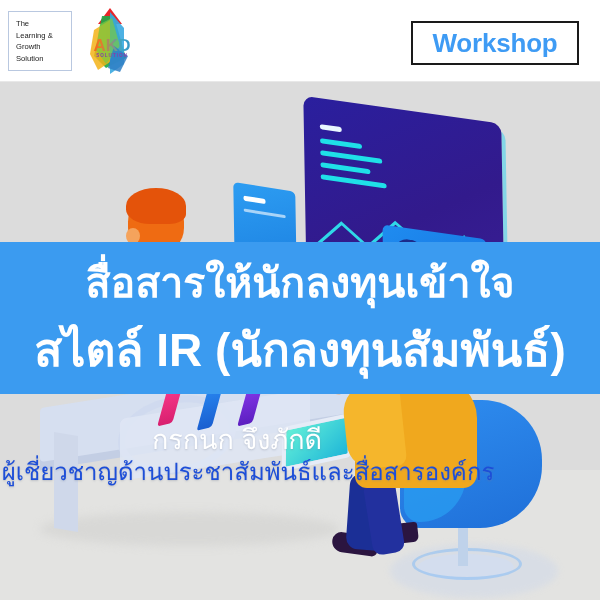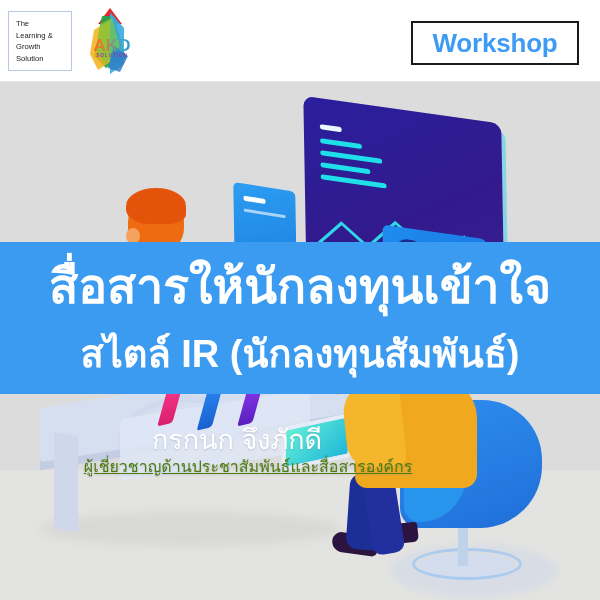--- a/index.html
+++ b/index.html
@@ -279,43 +279,42 @@
     background:#3b9bf0;
     z-index:30;
     display:flex; flex-direction:column; align-items:center; justify-content:center;
   }
   .title-line{
     color:#ffffff; font-weight:700; text-align:center;
     font-family:"Liberation Sans","DejaVu Sans",sans-serif;
     line-height:1.18;
     white-space:nowrap;
   }
-  #title-line-1{ font-size:48px; }
-  #title-line-2{ font-size:38px; margin-top:16px; }
+  #title-line-1{ font-size:41px; }
+  #title-line-2{ font-size:46px; margin-top:16px; }
 
   
   #speaker-block{
     position:absolute; left:0; top:424px; width:496px;
     text-align:center;
     z-index:32;
     pointer-events:none;
   }
   #speaker-name{
     font-size:27px; font-weight:400; color:#ffffff;
     font-family:"Liberation Sans","DejaVu Sans",sans-serif;
     line-height:1.2;
     text-shadow:0 1px 2px rgba(120,130,150,.35);
     margin-left:-22px;
   }
   #speaker-role{
-    font-size:16px; font-weight:400; color:#4d7c0f;
+    font-size:24px; font-weight:400; color:#1d4ed8;
     font-family:"Liberation Sans","DejaVu Sans",sans-serif;
     line-height:1.25; margin-top:1px;
     text-shadow:0 1px 2px rgba(120,130,150,.35);
-    text-decoration:underline;
   }
 </style>
 </head>
 <body>
 
 <div id="poster">
 
   <div id="header">
 
     <div id="brand-block">

